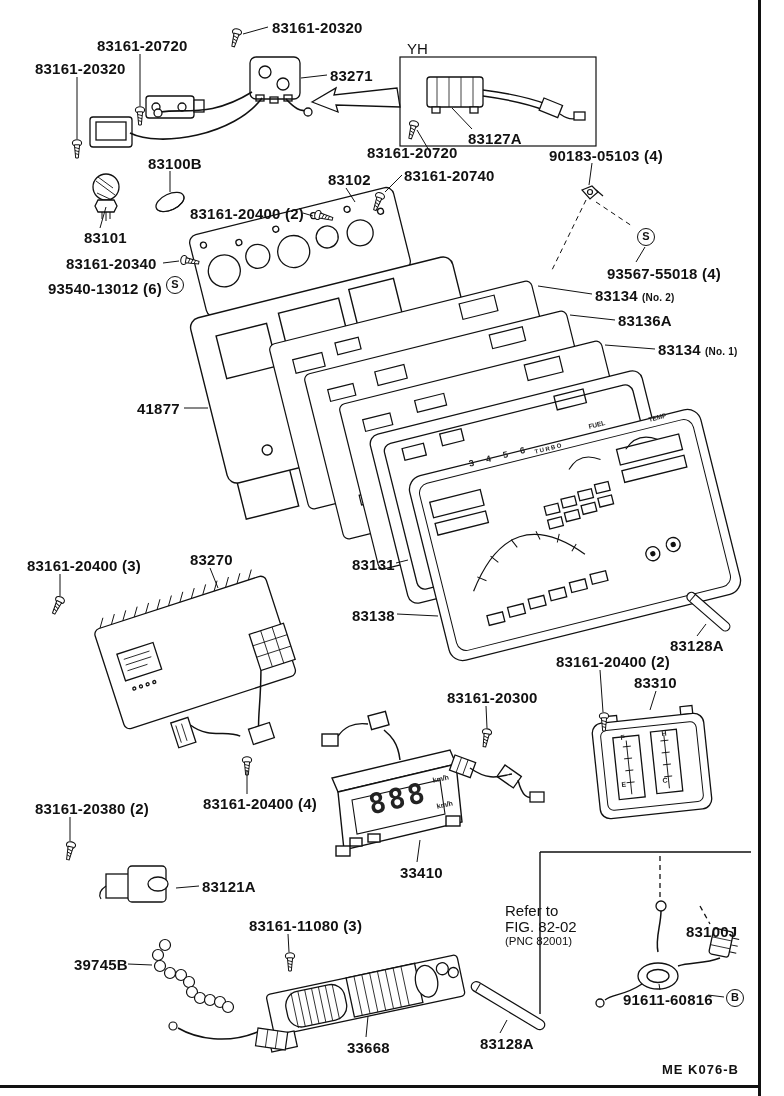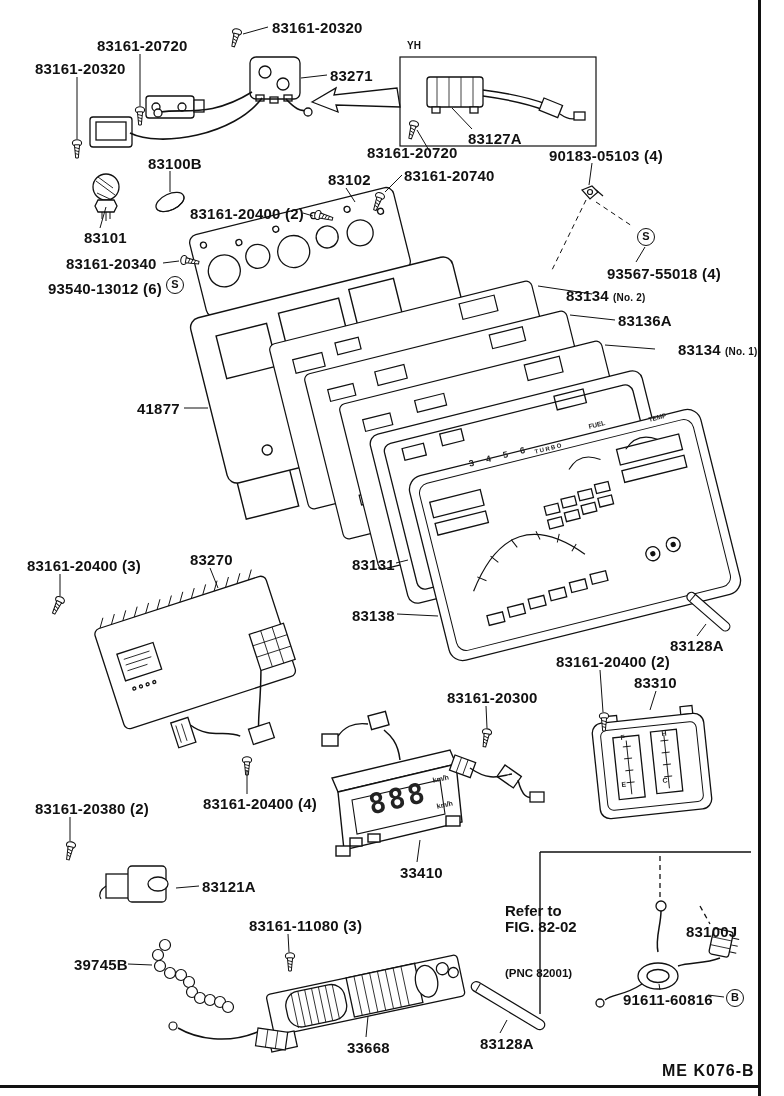--- a/index.html
+++ b/index.html
@@ -16,24 +16,24 @@
   .callout .suffix { font-size:10px; font-weight:bold; }
   .circle-letter {
     position:absolute; width:18px; height:18px; border:1.7px solid #111;
     border-radius:50%; font-size:11px; font-weight:bold; line-height:15px;
     text-align:center; background:#fff;
   }
   .gauge-text {
     position:absolute; font-weight:bold; color:#222; line-height:1;
     transform-origin:0 0; white-space:nowrap;
   }
-  .note { position:absolute; font-size:15px; font-weight:bold; line-height:1.08; }
-  .note .pnc { font-size:11.5px;margin-top:32px; }
-  .footer-code { position:absolute; font-size:16px; font-weight:bold; letter-spacing:1px; }
-  .yh-label { position:absolute; font-size:10px; font-weight:bold; }
+  .note { position:absolute; font-size:15px; font-weight:normal; line-height:1.08; }
+  .note .pnc { font-size:11.5px; }
+  .footer-code { position:absolute; font-size:13px; font-weight:bold; letter-spacing:1px; }
+  .yh-label { position:absolute; font-size:15px; font-weight:normal; }
 </style>
 </head>
 <body>
 
 <svg class="diagram" width="784" height="1096" viewBox="0 0 784 1096">
   <defs>
     <g id="screw">
       <ellipse cx="0" cy="0" rx="4.6" ry="3.2" fill="#fff" stroke="#111" stroke-width="1.1"></ellipse>
       <path d="M-2.6,1.8 L-1.3,15 L1.3,15 L2.6,1.8 Z" fill="#fff" stroke="#111" stroke-width="1"></path>
       <path d="M-2.2,4.5 L2.2,5.7 M-2,7.5 L2,8.7 M-1.7,10.5 L1.7,11.6" stroke="#111" stroke-width="0.9" fill="none"></path>
@@ -381,23 +381,23 @@
 <div class="callout" style="left:367px;top:145px">83161-20720</div>
 <div class="callout" style="left:549px;top:148px">90183-05103 (4)</div>
 <div class="callout" style="left:148px;top:156px">83100B</div>
 <div class="callout" style="left:328px;top:172px">83102</div>
 <div class="callout" style="left:404px;top:168px">83161-20740</div>
 <div class="callout" style="left:190px;top:206px">83161-20400 (2)</div>
 <div class="callout" style="left:84px;top:230px">83101</div>
 <div class="callout" style="left:66px;top:256px">83161-20340</div>
 <div class="callout" style="left:48px;top:281px">93540-13012 (6)</div>
 <div class="callout" style="left:607px;top:266px">93567-55018 (4)</div>
-<div class="callout" style="left:566px;top:288px"><span>83134</span> <span class="suffix">(No. 2)</span></div>
+<div class="callout" style="left:595px;top:288px"><span>83134</span> <span class="suffix">(No. 2)</span></div>
 <div class="callout" style="left:618px;top:313px">83136A</div>
-<div class="callout" style="left:678px;top:342px"><span>83134</span> <span class="suffix">(No. 1)</span></div>
+<div class="callout" style="left:658px;top:342px"><span>83134</span> <span class="suffix">(No. 1)</span></div>
 <div class="callout" style="left:137px;top:401px">41877</div>
 <div class="callout" style="left:27px;top:558px">83161-20400 (3)</div>
 <div class="callout" style="left:190px;top:552px">83270</div>
 <div class="callout" style="left:352px;top:557px">83131</div>
 <div class="callout" style="left:352px;top:608px">83138</div>
 <div class="callout" style="left:670px;top:638px">83128A</div>
 <div class="callout" style="left:556px;top:654px">83161-20400 (2)</div>
 <div class="callout" style="left:634px;top:675px">83310</div>
 <div class="callout" style="left:447px;top:690px">83161-20300</div>
 <div class="callout" style="left:203px;top:796px">83161-20400 (4)</div>

